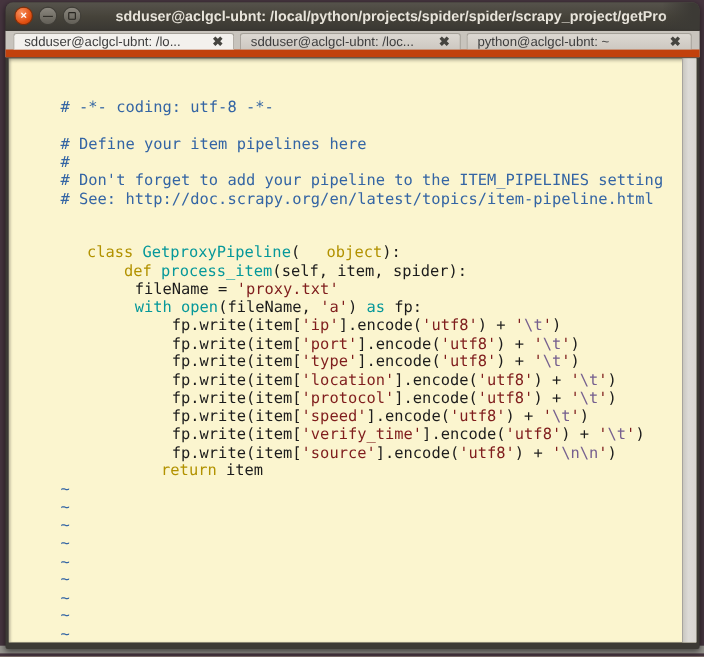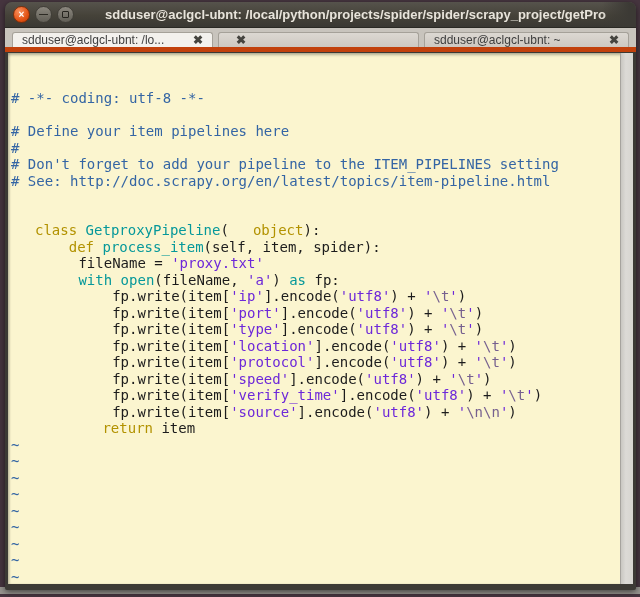--- a/index.html
+++ b/index.html
@@ -45,22 +45,22 @@
   .titletext {
     color:#E8E4DB; font-weight:bold; font-size:13px;
     margin-left:26px; white-space:nowrap; overflow:hidden;
   }
   .titlefade { position:absolute; right:0; top:0; bottom:0; width:34px;
     background:linear-gradient(to right, rgba(60,58,53,0), #3C3A35 80%); }
 
   
   .tabbar {
     height:24px; background:#C8C4BD;
-    border-bottom:5px solid #c2410c;
-    display:flex; align-items:flex-end; padding-left:7px;
+    border-bottom:7px solid #c2410c;
+    display:flex; align-items:center; padding-left:7px;
   }
   .tab {
     width:201px; margin-top:2px; margin-right:5px;
     display:flex; align-items:center; justify-content:space-between;
     padding:0 9px;
     background:linear-gradient(#DCD8D2, #CDC8C1);
     border:1px solid #A5A199; border-bottom:none;
     border-radius:3px 3px 0 0;
     font-size:12px; color:#3E3E3E;
     white-space:nowrap; overflow:hidden;
@@ -75,25 +75,25 @@
     display:flex; background:#FBF5CF;
     box-shadow:inset 0 2px 3px rgba(0,0,0,.28), inset 2px 0 2px rgba(0,0,0,.12);
   }
   .code-area {
     flex:1; position:relative;
     padding:4px 0 0 3px;
     font-family:"DejaVu Sans Mono", monospace;
     font-size:14px; line-height:16.5px;
     color:#1C1C1C; white-space:pre; overflow:hidden;
   }
-  .row { height:16.5px; }
+  .row { height:16.5px;margin-left:44px; }
   .c  { color:#3465A4; }
   .k  { color:#B29200;padding-left:24px; }
   .i  { color:#06989A;text-align:right; }
-  .s  { color:#6d28d9; }
+  .s  { color:#7f1d1d; }
   .sp { color:#76608F; }
   .t  { color:#1C1C1C; }
   .nt { color:#3465A4; }
   .status {
     position:absolute; left:0; right:0; bottom:1px; height:17px;
     font-family:"DejaVu Sans Mono", monospace; font-size:14px; color:#1C1C1C;
   }
   .status .ruler  { position:absolute; right:124px; }
 
   .scrollbar {
@@ -122,24 +122,25 @@
     <div class="titletext">sdduser@aclgcl-ubnt: /local/python/projects/spider/spider/scrapy_project/getPro</div>
     <div class="titlefade"></div>
   </div>
 
   <div class="tabbar" id="tabbar">
       <div class="tab active">
         <span>sdduser@aclgcl-ubnt: /lo...</span>
         <span class="x">✖</span>
       </div>
       <div class="tab">
+        <span>sdduser@aclgcl-ubnt: /loc...</span>
         <span class="x">✖</span>
       </div>
       <div class="tab">
-        <span>sdduser@aclgcl-ubnt: ~</span>
+        <span>python@aclgcl-ubnt: ~</span>
         <span class="x">✖</span>
       </div>
     </div>
 
   <div class="term-wrap">
     <div class="code-area" id="code">
       <div class="row"><span class="c"># -*- coding: utf-8 -*-</span></div><div class="row">&nbsp;</div><div class="row"><span class="c"># Define your item pipelines here</span></div><div class="row"><span class="c">#</span></div><div class="row"><span class="c"># Don't forget to add your pipeline to the ITEM_PIPELINES setting</span></div><div class="row"><span class="c"># See: http://doc.scrapy.org/en/latest/topics/item-pipeline.html</span></div><div class="row">&nbsp;</div><div class="row">&nbsp;</div><div class="row"><span class="k">class</span><span class="t"> </span><span class="i">GetproxyPipeline</span><span class="t">(</span><span class="k">object</span><span class="t">):</span></div><div class="row"><span class="t">    </span><span class="k">def</span><span class="t"> </span><span class="i">process_item</span><span class="t">(self, item, spider):</span></div><div class="row"><span class="t">        fileName = </span><span class="s">'proxy.txt'</span></div><div class="row"><span class="t">        </span><span class="i">with</span><span class="t"> </span><span class="i">open</span><span class="t">(fileName, </span><span class="s">'a'</span><span class="t">) </span><span class="i">as</span><span class="t"> fp:</span></div><div class="row"><span class="t">            fp.write(item[</span><span class="s">'ip'</span><span class="t">].encode(</span><span class="s">'utf8'</span><span class="t">) + </span><span class="s">'</span><span class="sp">\t</span><span class="s">'</span><span class="t">)</span></div><div class="row"><span class="t">            fp.write(item[</span><span class="s">'port'</span><span class="t">].encode(</span><span class="s">'utf8'</span><span class="t">) + </span><span class="s">'</span><span class="sp">\t</span><span class="s">'</span><span class="t">)</span></div><div class="row"><span class="t">            fp.write(item[</span><span class="s">'type'</span><span class="t">].encode(</span><span class="s">'utf8'</span><span class="t">) + </span><span class="s">'</span><span class="sp">\t</span><span class="s">'</span><span class="t">)</span></div><div class="row"><span class="t">            fp.write(item[</span><span class="s">'location'</span><span class="t">].encode(</span><span class="s">'utf8'</span><span class="t">) + </span><span class="s">'</span><span class="sp">\t</span><span class="s">'</span><span class="t">)</span></div><div class="row"><span class="t">            fp.write(item[</span><span class="s">'protocol'</span><span class="t">].encode(</span><span class="s">'utf8'</span><span class="t">) + </span><span class="s">'</span><span class="sp">\t</span><span class="s">'</span><span class="t">)</span></div><div class="row"><span class="t">            fp.write(item[</span><span class="s">'speed'</span><span class="t">].encode(</span><span class="s">'utf8'</span><span class="t">) + </span><span class="s">'</span><span class="sp">\t</span><span class="s">'</span><span class="t">)</span></div><div class="row"><span class="t">            fp.write(item[</span><span class="s">'verify_time'</span><span class="t">].encode(</span><span class="s">'utf8'</span><span class="t">) + </span><span class="s">'</span><span class="sp">\t</span><span class="s">'</span><span class="t">)</span></div><div class="row"><span class="t">            fp.write(item[</span><span class="s">'source'</span><span class="t">].encode(</span><span class="s">'utf8'</span><span class="t">) + </span><span class="s">'</span><span class="sp">\n\n</span><span class="s">'</span><span class="t">)</span></div><div class="row"><span class="t">        </span><span class="k">return</span><span class="t"> item</span></div><div class="row"><span class="nt">~</span></div><div class="row"><span class="nt">~</span></div><div class="row"><span class="nt">~</span></div><div class="row"><span class="nt">~</span></div><div class="row"><span class="nt">~</span></div><div class="row"><span class="nt">~</span></div><div class="row"><span class="nt">~</span></div><div class="row"><span class="nt">~</span></div><div class="row"><span class="nt">~</span></div><div class="status">
         <span class="ruler">1,1</span>
         
       </div>

